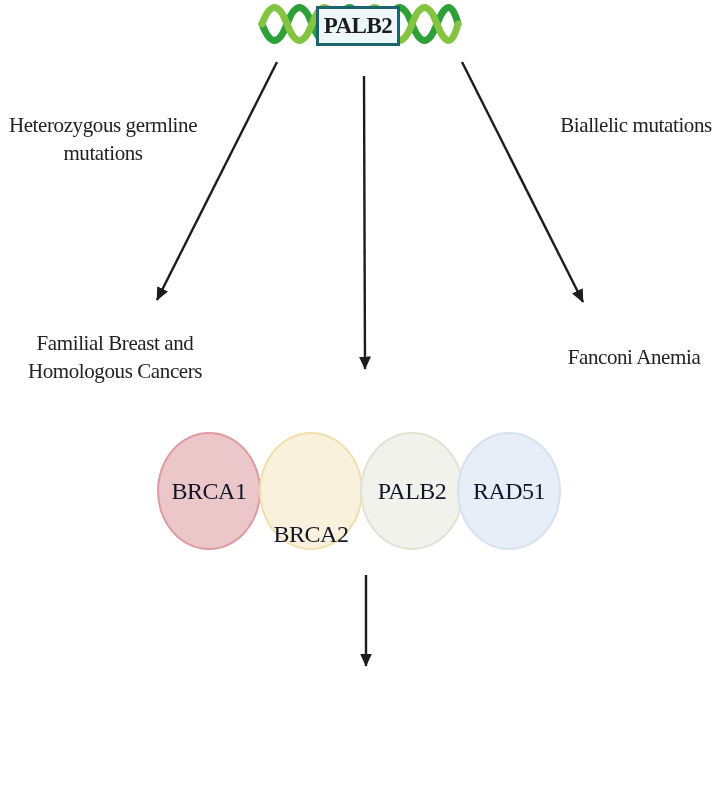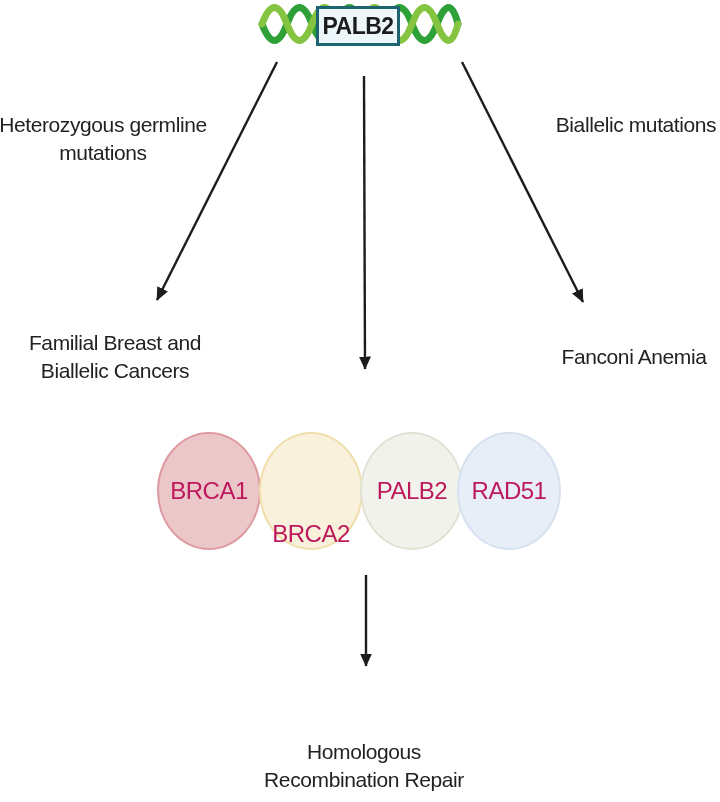--- a/index.html
+++ b/index.html
@@ -2,21 +2,21 @@
 <html><head>
 <meta charset="utf-8">
 <style>
   html, body { margin: 0; padding: 0; background: #ffffff; }
   #canvas {
     position: relative;
     width: 720px;
     height: 802px;
     background: #ffffff;
     overflow: hidden;
-    font-family: Liberation Sans, sans-serif;
+    font-family: Liberation Serif, serif;
     color: #1f1f1f;
   }
   .abs { position: absolute; }
 
   
   #helix { left: 258px; top: 1px; width: 204px; height: 48px; }
 
   
   #gene-box {
     left: 316px; top: 6px; width: 84px; height: 40px;
@@ -49,21 +49,21 @@
   .oval {
     position: absolute;
     top: 432px;
     width: 104px; height: 118px;
     border-radius: 50%;
     border: 2px solid transparent;
     box-sizing: border-box;
     display: flex; align-items: center; justify-content: center;
     font-size: 24px;
     letter-spacing: -0.5px;
-    color: #be185d;
+    color: #0f172a;
     z-index: 2;
   }
   #oval-0 { left: 157px; }
   #oval-1 { left: 259px; align-items: flex-end; }
   #oval-2 { left: 360px; }
   #oval-3 { left: 457px; }
 </style>
 </head>
 <body>
 
@@ -93,37 +93,33 @@
   <div id="label-hetero" class="abs label">
     <div>Heterozygous germline</div>
     <div>mutations</div>
   </div>
   <div id="label-biallelic" class="abs label">
     <div>Biallelic mutations</div>
   </div>
 
   <div id="outcome-left" class="abs label">
     <div>Familial Breast and</div>
-    <div>Biallelic Cancers</div>
+    <div>Homologous Cancers</div>
   </div>
   <div id="outcome-right" class="abs label">
     <div>Fanconi Anemia</div>
   </div>
 
   <div id="oval-0" class="oval" style="background: rgb(236, 199, 202); border-color: rgb(221, 154, 160);">
     <span>BRCA1</span>
   </div>
   <div id="oval-1" class="oval" style="background: rgb(250, 241, 221); border-color: rgb(240, 223, 171);">
     <span>BRCA2</span>
   </div>
   <div id="oval-2" class="oval" style="background: rgb(241, 242, 235); border-color: rgb(224, 226, 212);">
     <span>PALB2</span>
   </div>
   <div id="oval-3" class="oval" style="background: rgb(232, 238, 248); border-color: rgb(214, 225, 240);">
     <span>RAD51</span>
   </div>
 
-  <div id="result-label" class="abs label">
-    <div>Homologous</div>
-    <div>Recombination Repair</div>
-  </div>
 
 </div>
 
 </body></html>

